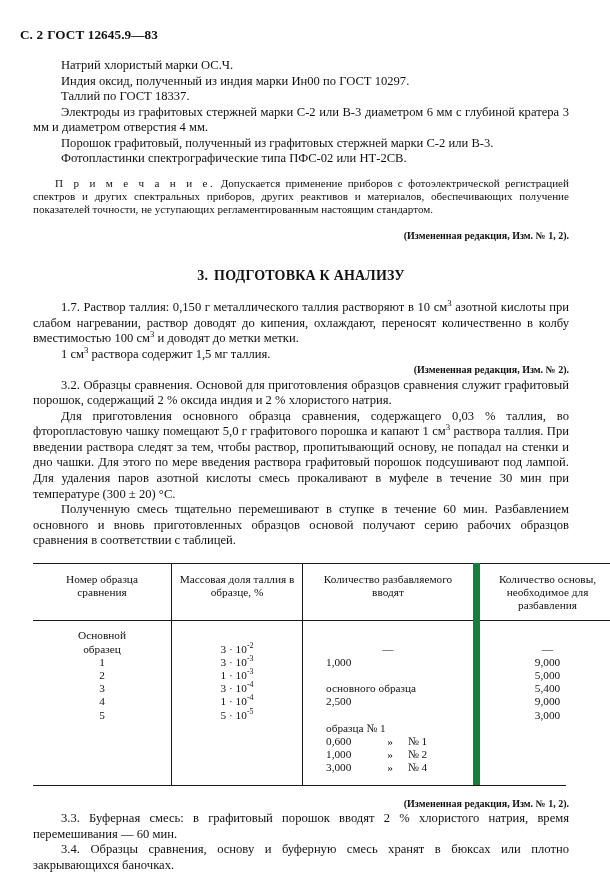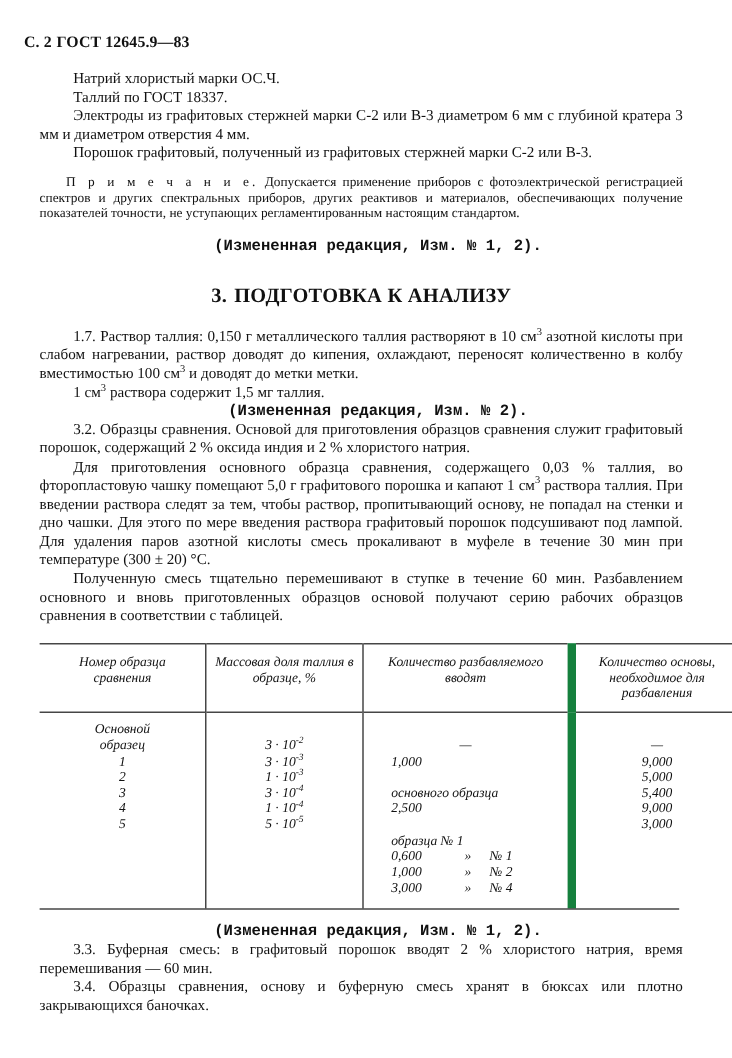--- a/index.html
+++ b/index.html
@@ -66,32 +66,31 @@
     font-size: 11.1px;
     line-height: 13.2px;
     text-align: justify;
     text-indent: 22px;
     margin: 0;
   }
   .note .lab {
     letter-spacing: 2.6px;
   }
   .rev {
-    font-size: 13px;
+    font-size: 10px;
     line-height: 15.55px;
     font-weight: bold;
     text-indent: 28px;
     margin: 0;
-    text-align: center;
-    font-family: Liberation Mono, monospace;
+    text-align: right;
   }
   
   h2 {
     margin: 0;
-    font-size: 17px;
+    font-size: 14px;
     font-weight: bold;
     text-align: center;
     letter-spacing: 0.2px;
   }
   h2 .num { margin-right: 6px; }
 
   
   sup {
     font-size: 0.7em;
     vertical-align: super;
@@ -109,21 +108,20 @@
     width: 533px;
     font-size: 11.3px;
     line-height: 13.2px;
     table-layout: fixed;
   }
   table.gost td, table.gost th {
     padding: 0;
     vertical-align: top;
     font-weight: normal;
     text-align: center;
-    font-style: italic;
   }
   .rule-top  { border-top: 1.6px solid #1a1a1a; }
   .rule-mid  { border-top: 1.1px solid #1a1a1a; }
   .rule-bot  { border-top: 1.1px solid #1a1a1a; }
 
   table.gost .vline { border-right: 1px solid #1a1a1a; }
   table.gost .vdash { border-right: 7px solid #15803d; }
 
   .hdr-cell {
     padding: 9px 5px 8px 5px !important;
@@ -157,23 +155,25 @@
 
 <div class="page">
 
   <div class="runhead">
     <span>С. 2</span><span class="sep"></span><span>ГОСТ 12645.9—83</span>
   </div>
 
   <div class="content">
 
     <p class="nojust">Натрий хлористый марки ОС.Ч.</p>
+    <p class="nojust">Индия оксид, полученный из индия марки Ин00 по ГОСТ 10297.</p>
     <p class="nojust">Таллий по ГОСТ 18337.</p>
     <p>Электроды из графитовых стержней марки С-2 или В-3 диаметром 6 мм с глубиной кратера 3 мм и диаметром отверстия 4 мм.</p>
     <p class="nojust">Порошок графитовый, полученный из графитовых стержней марки С-2 или В-3.</p>
+    <p class="nojust">Фотопластинки спектрографические типа ПФС-02 или НТ-2СВ.</p>
 
     <div class="spacer10"></div>
 
     <p class="note"><span class="lab">П р и м е ч а н и е.</span><span> Допускается применение приборов с фотоэлектрической регистрацией спектров и других спектральных приборов, других реактивов и материалов, обеспечивающих получение показателей точности, не уступающих регламентированным настоящим стандартом.</span></p>
 
     <div class="spacer12"></div>
 
     <p class="rev">(Измененная редакция, Изм. № 1, 2).</p>
 
     <div class="spacer24"></div>

